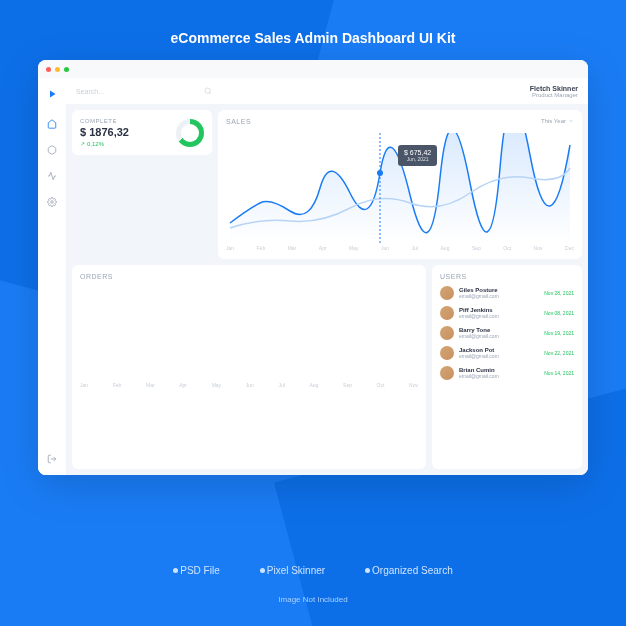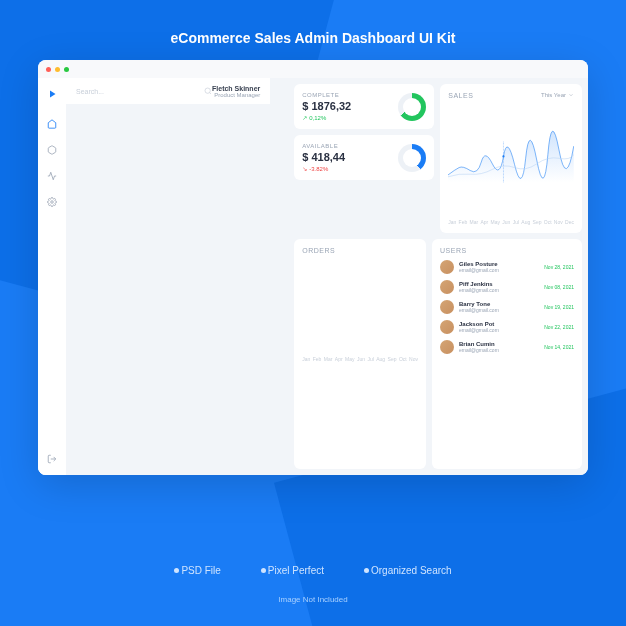--- a/index.html
+++ b/index.html
@@ -13,21 +13,21 @@
 .footer-note { position: absolute; bottom: 22px; left: 0; right: 0; text-align: center; color: #a8d0ff; font-size: 8px; }
 .window { position: absolute; top: 60px; left: 38px; right: 38px; height: 415px; background: #fff; border-radius: 8px; box-shadow: 0 10px 40px rgba(0,0,0,0.15); overflow: hidden; display: flex; flex-direction: column; }
 .titlebar { height: 18px; background: #f8f9fb; display: flex; align-items: center; padding: 0 8px; gap: 4px; }
 .tb-dot { width: 5px; height: 5px; border-radius: 50%; }
 .app-body { flex: 1; display: flex; background: #f2f5f9; }
 .sidebar { width: 28px; background: #fff; display: flex; flex-direction: column; align-items: center; padding-top: 8px; gap: 14px; position: relative; }
 .logo-icon { color: #1a7cf5; }
 .nav-icon { color: #9aa5b5; width: 12px; height: 12px; display: flex; align-items: center; justify-content: center; font-size: 10px; cursor: pointer; }
 .nav-icon.active { color: #1a7cf5; }
 .logout-icon { position: absolute; bottom: 10px; color: #9aa5b5; cursor: pointer; }
-.main { flex: 1; display: flex; flex-direction: row; gap: 18px; }
+.main { flex: 1; display: flex; flex-direction: column; }
 .topbar { height: 26px; background: #fff; display: flex; align-items: center; padding: 0 10px; justify-content: space-between; }
 .search-box { display: flex; align-items: center; gap: 100px; color: #c8cfd9; font-size: 7px; }
 .user-info { text-align: right; }
 .user-name { font-size: 7px; font-weight: 600; color: #3a4252; }
 .user-role { font-size: 6px; color: #9aa5b5; }
 .content { flex: 1; padding: 6px; display: grid; grid-template-columns: 140px 1fr; grid-template-rows: auto 1fr; gap: 6px; }
 .kpi-col { display: flex; flex-direction: column; gap: 6px; }
 .card { background: #fff; border-radius: 6px; padding: 8px; }
 .kpi-card { display: flex; justify-content: space-between; align-items: center; }
 .kpi-label { font-size: 6px; color: #9aa5b5; letter-spacing: 0.5px; }
@@ -126,31 +126,20 @@
               <div>
                 <div class="kpi-label">COMPLETE</div>
                 <div class="kpi-value">$ 1876,32</div>
                 <div class="kpi-delta up">
                   <span>↗</span>
                   <span>0,12%</span>
                 </div>
               </div>
               <div class="donut" style="background:conic-gradient(#22c55e 0 234deg, #edf1f6 234deg 360deg)"></div>
             </div>
-            <div class="card kpi-card">
-              <div>
-                <div class="kpi-label">AVAILABLE</div>
-                <div class="kpi-value">$ 418,44</div>
-                <div class="kpi-delta down">
-                  <span>↘</span>
-                  <span>-3.82%</span>
-                </div>
-              </div>
-              <div class="donut" style="background:conic-gradient(#1a7cf5 0 144deg, #edf1f6 144deg 360deg)"></div>
-            </div>
           </div>
         <div class="card sales-card">
           <div class="card-title">SALES</div>
           <div class="card-filter">
             <span>This Year</span>
             <svg width="6" height="6" viewBox="0 0 24 24" fill="none" stroke="currentColor" stroke-width="2">
                 <polyline points="6 9 12 15 18 9"></polyline>
               </svg>
           </div>
           <div class="sales-chart">
@@ -301,20 +290,20 @@
   </div>
 </div>
 
 <div class="features" id="features">
     <div class="feature">
       <div class="feature-dot"></div>
       <span>PSD File</span>
     </div>
     <div class="feature">
       <div class="feature-dot"></div>
-      <span>Pixel Perfect</span>
+      <span>Pixel Skinner</span>
     </div>
     <div class="feature">
       <div class="feature-dot"></div>
       <span>Organized Search</span>
     </div>
   </div>
 <div class="footer-note">Image Not Included</div>
 
 </body></html>

